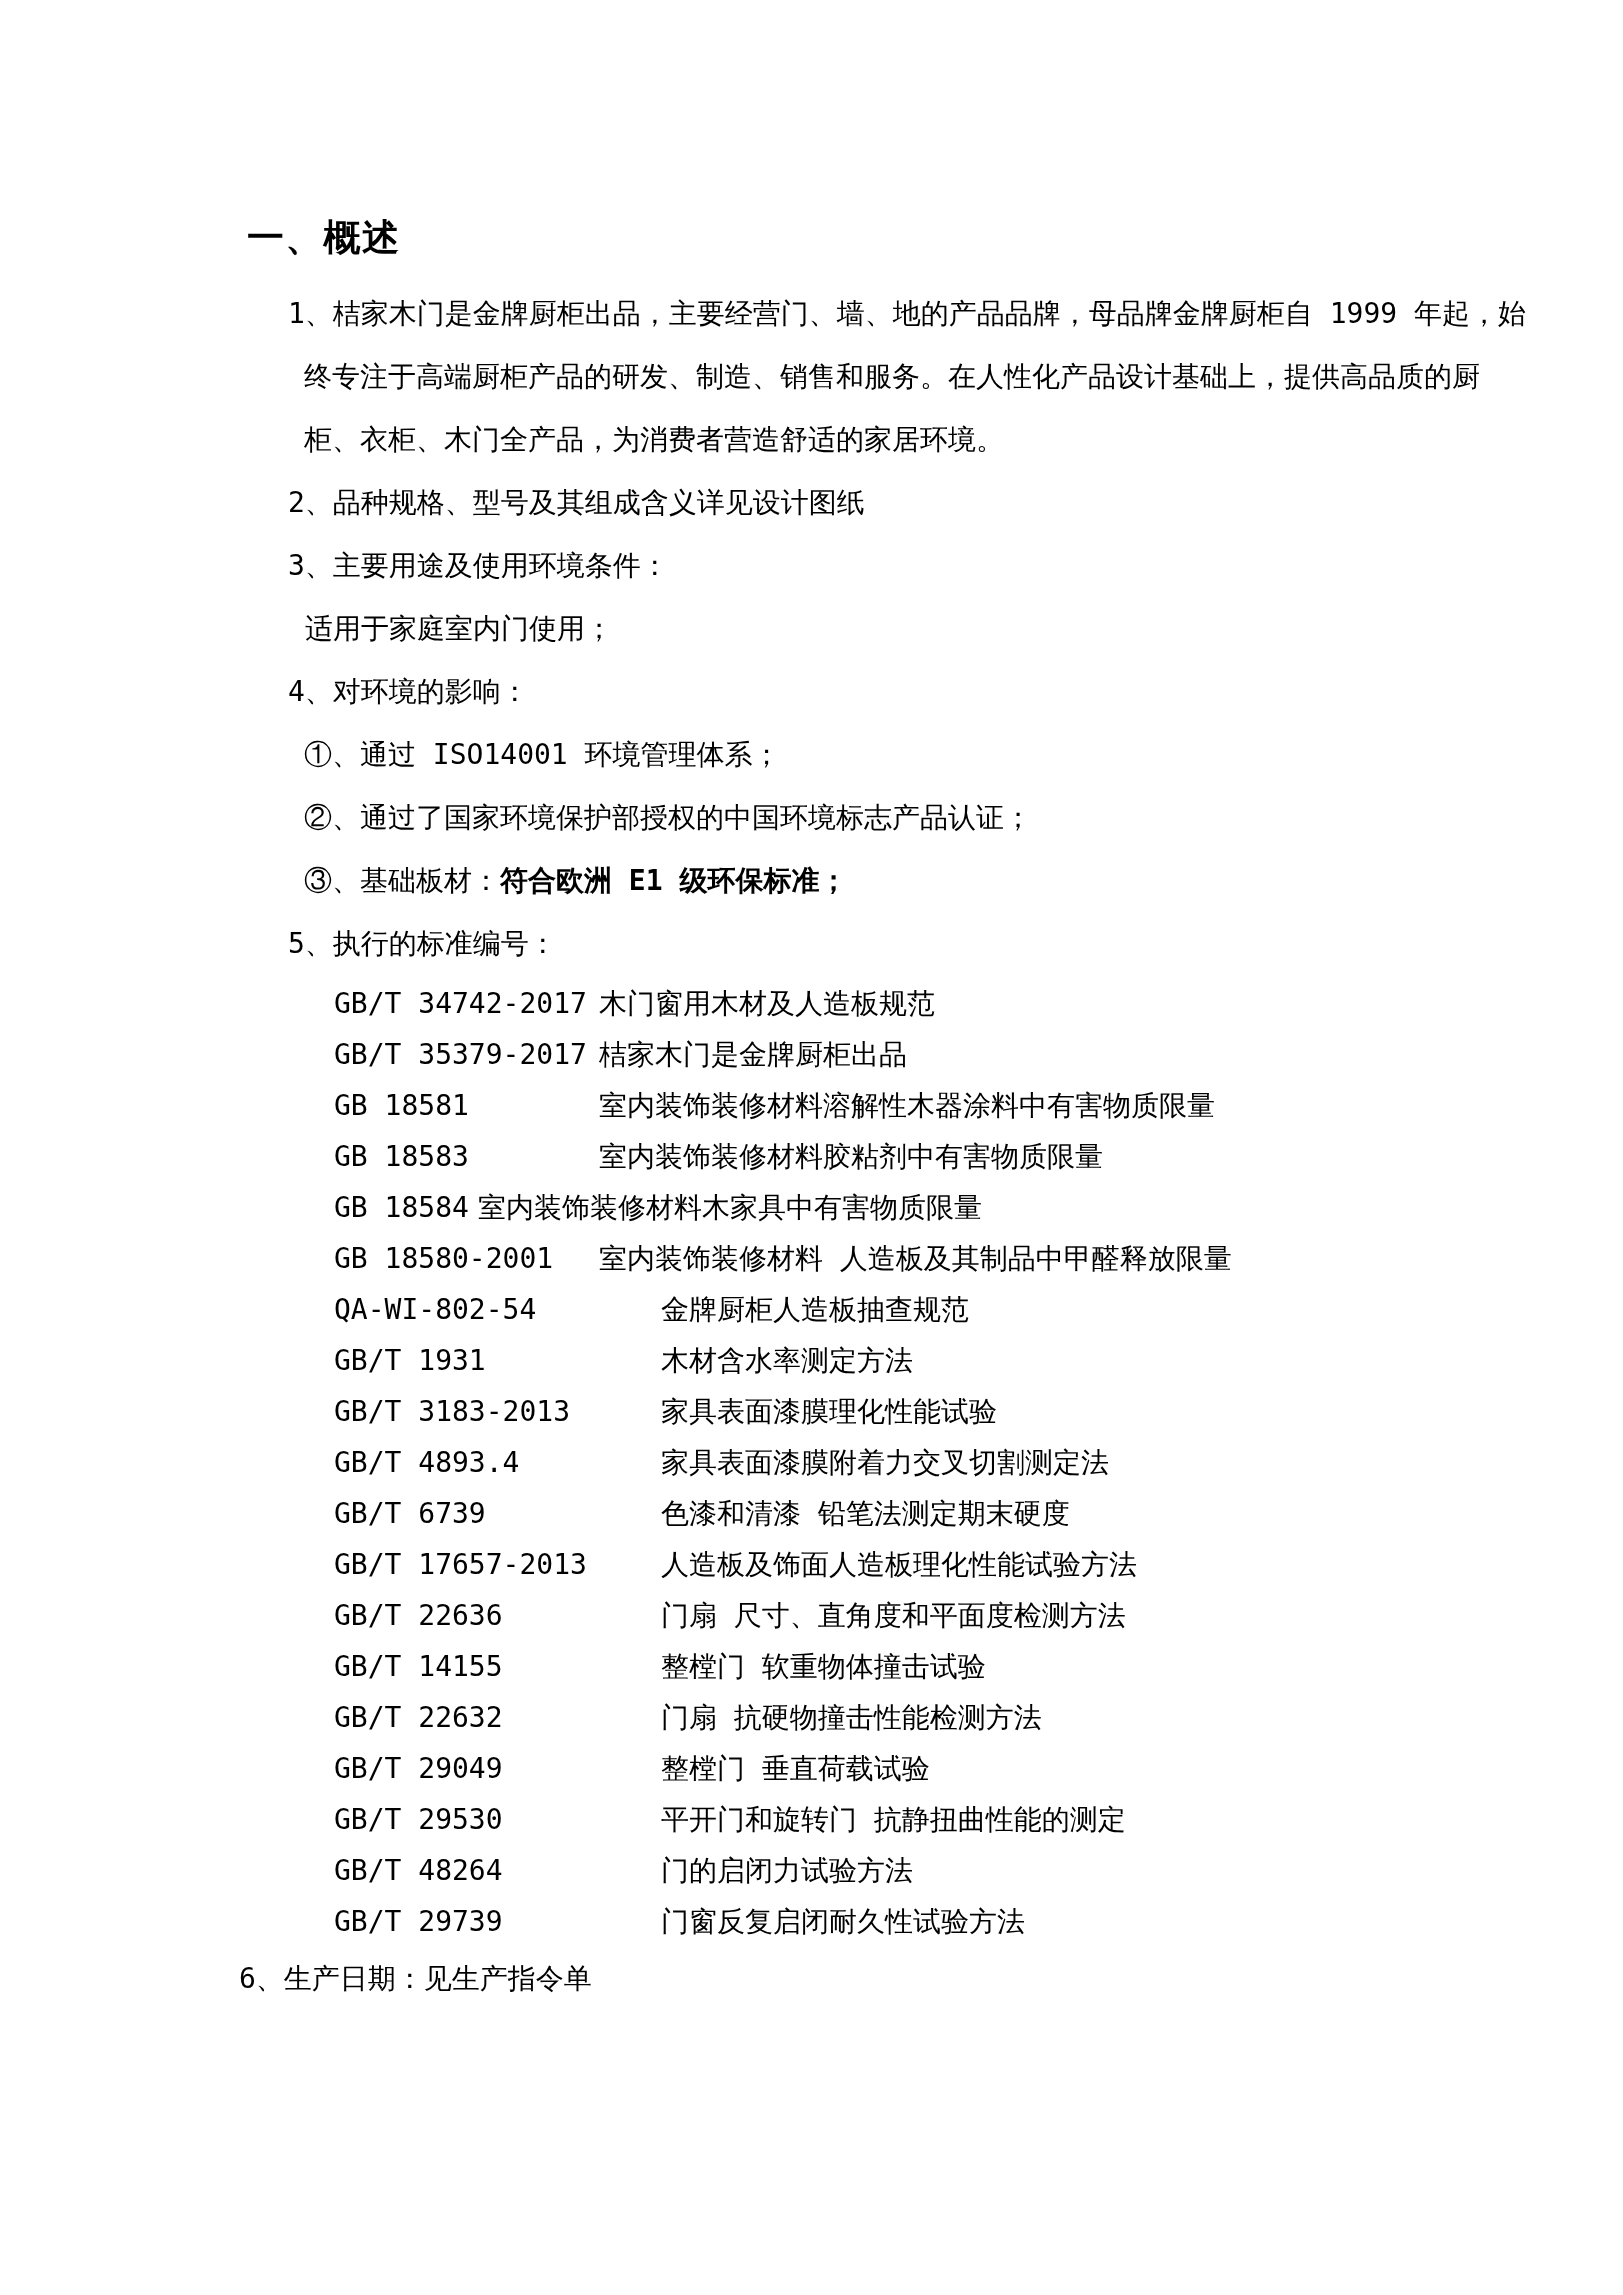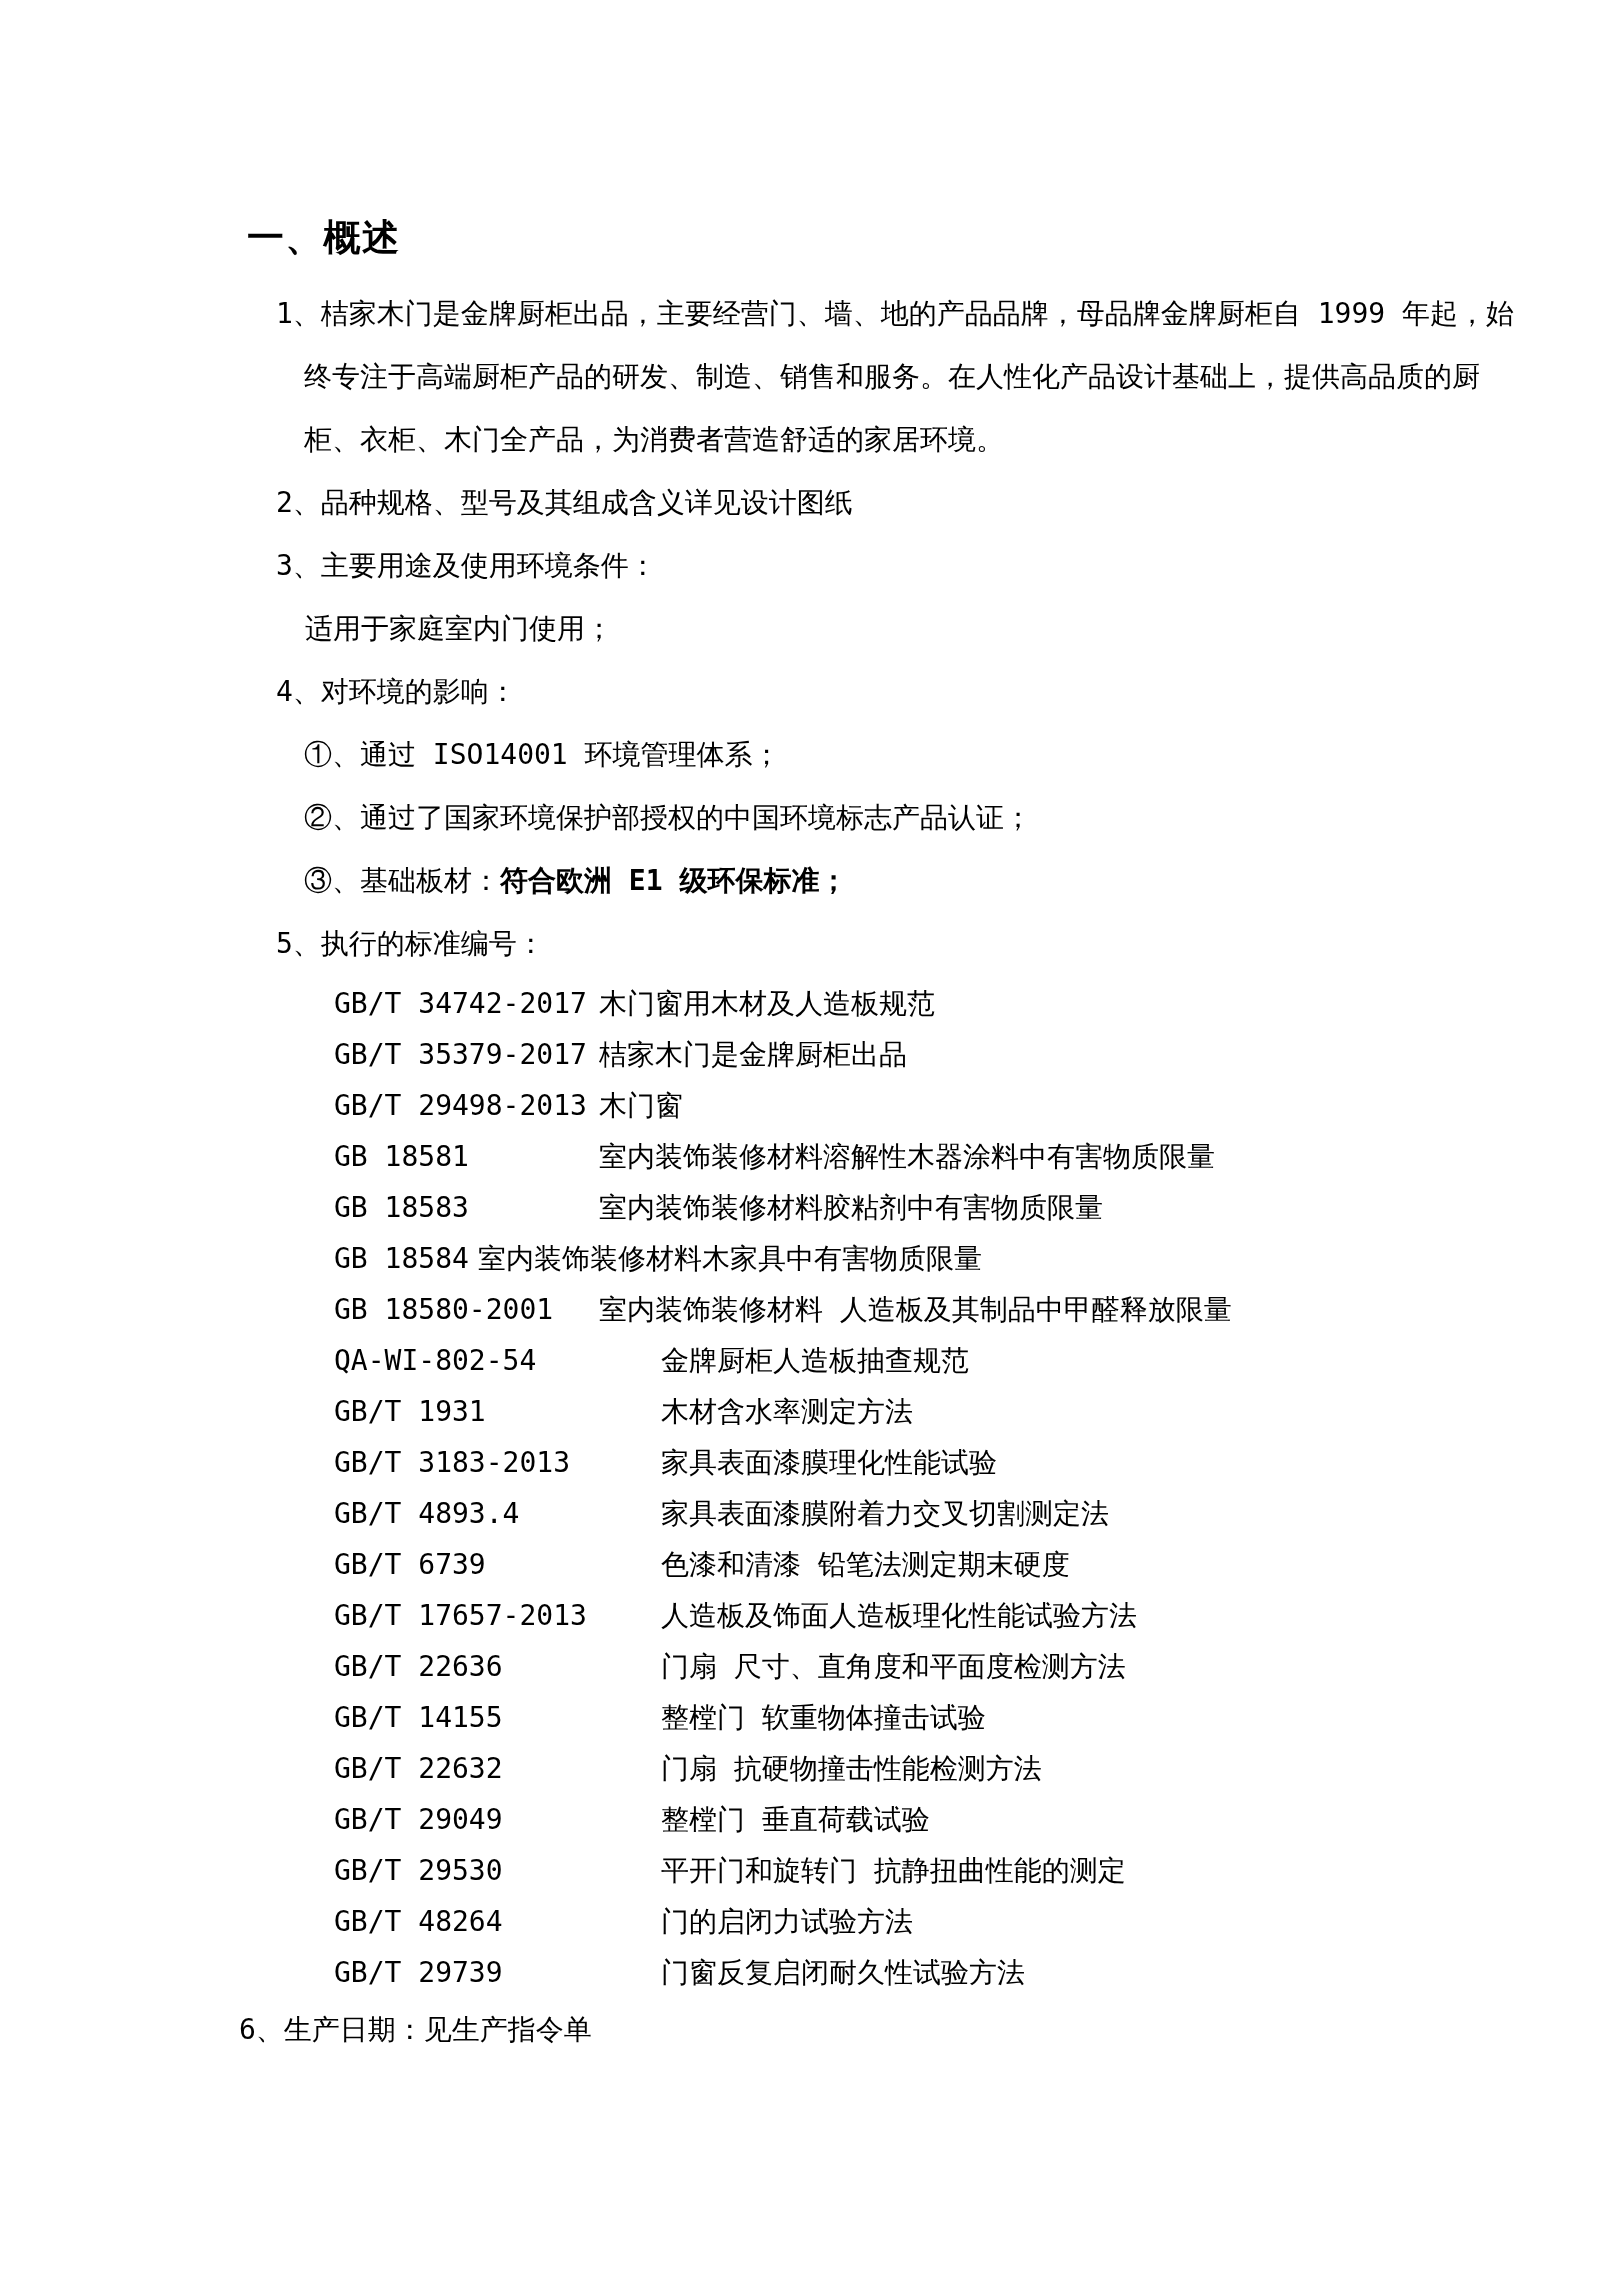--- a/index.html
+++ b/index.html
@@ -20,21 +20,21 @@
     font-size:37px;
     line-height:37px;
     font-weight:700;
     letter-spacing:1.3px;
   }
   .line{
     font-size:28px;
     line-height:63px;
     white-space:pre;
   }
-  .indent-num{padding-left:276px;}
+  .indent-num{padding-left:276px;margin-left:12px;}
   .indent-cont{padding-left:304px;}
   .indent-sub{padding-left:305px;}
   .indent-circ{padding-left:304px;}
   .indent-item6{padding-left:239px;}
   .bold-seg{font-weight:700;}
   .standards{margin-top:3.3px;margin-left:36px;}
   .std-row{
     position:relative;
     height:51px;
     font-size:28px;
@@ -65,21 +65,20 @@
   <div class="line indent-sub">适用于家庭室内门使用；</div>
   <div class="line indent-num">4、对环境的影响：</div>
   <div class="line indent-circ">①、通过 ISO14001 环境管理体系；</div>
   <div class="line indent-circ">②、通过了国家环境保护部授权的中国环境标志产品认证；</div>
   <div class="line indent-circ"><span>③、基础板材：</span><span class="bold-seg">符合欧洲 E1 级环保标准；</span></div>
   <div class="line indent-num">5、执行的标准编号：</div>
 
   <div class="standards" id="standards-list">
       <div class="std-row"><span class="std-code">GB/T 34742-2017</span><span class="std-desc col-a">木门窗用木材及人造板规范</span></div>
       <div class="std-row"><span class="std-code">GB/T 35379-2017</span><span class="std-desc col-a">桔家木门是金牌厨柜出品</span></div>
-      <div class="std-row"><span class="std-code">GB/T 29498-2013</span><span class="std-desc col-a">木门窗</span></div>
       <div class="std-row"><span class="std-code">GB 18581</span><span class="std-desc col-a">室内装饰装修材料溶解性木器涂料中有害物质限量</span></div>
       <div class="std-row"><span class="std-code">GB 18583</span><span class="std-desc col-a">室内装饰装修材料胶粘剂中有害物质限量</span></div>
       <div class="std-row"><span class="std-code">GB 18584</span><span class="std-desc col-c">室内装饰装修材料木家具中有害物质限量</span></div>
       <div class="std-row"><span class="std-code">GB 18580-2001</span><span class="std-desc col-a">室内装饰装修材料 人造板及其制品中甲醛释放限量</span></div>
       <div class="std-row"><span class="std-code">QA-WI-802-54</span><span class="std-desc col-b">金牌厨柜人造板抽查规范</span></div>
       <div class="std-row"><span class="std-code">GB/T 1931</span><span class="std-desc col-b">木材含水率测定方法</span></div>
       <div class="std-row"><span class="std-code">GB/T 3183-2013</span><span class="std-desc col-b">家具表面漆膜理化性能试验</span></div>
       <div class="std-row"><span class="std-code">GB/T 4893.4</span><span class="std-desc col-b">家具表面漆膜附着力交叉切割测定法</span></div>
       <div class="std-row"><span class="std-code">GB/T 6739</span><span class="std-desc col-b">色漆和清漆 铅笔法测定期末硬度</span></div>
       <div class="std-row"><span class="std-code">GB/T 17657-2013</span><span class="std-desc col-b">人造板及饰面人造板理化性能试验方法</span></div>

